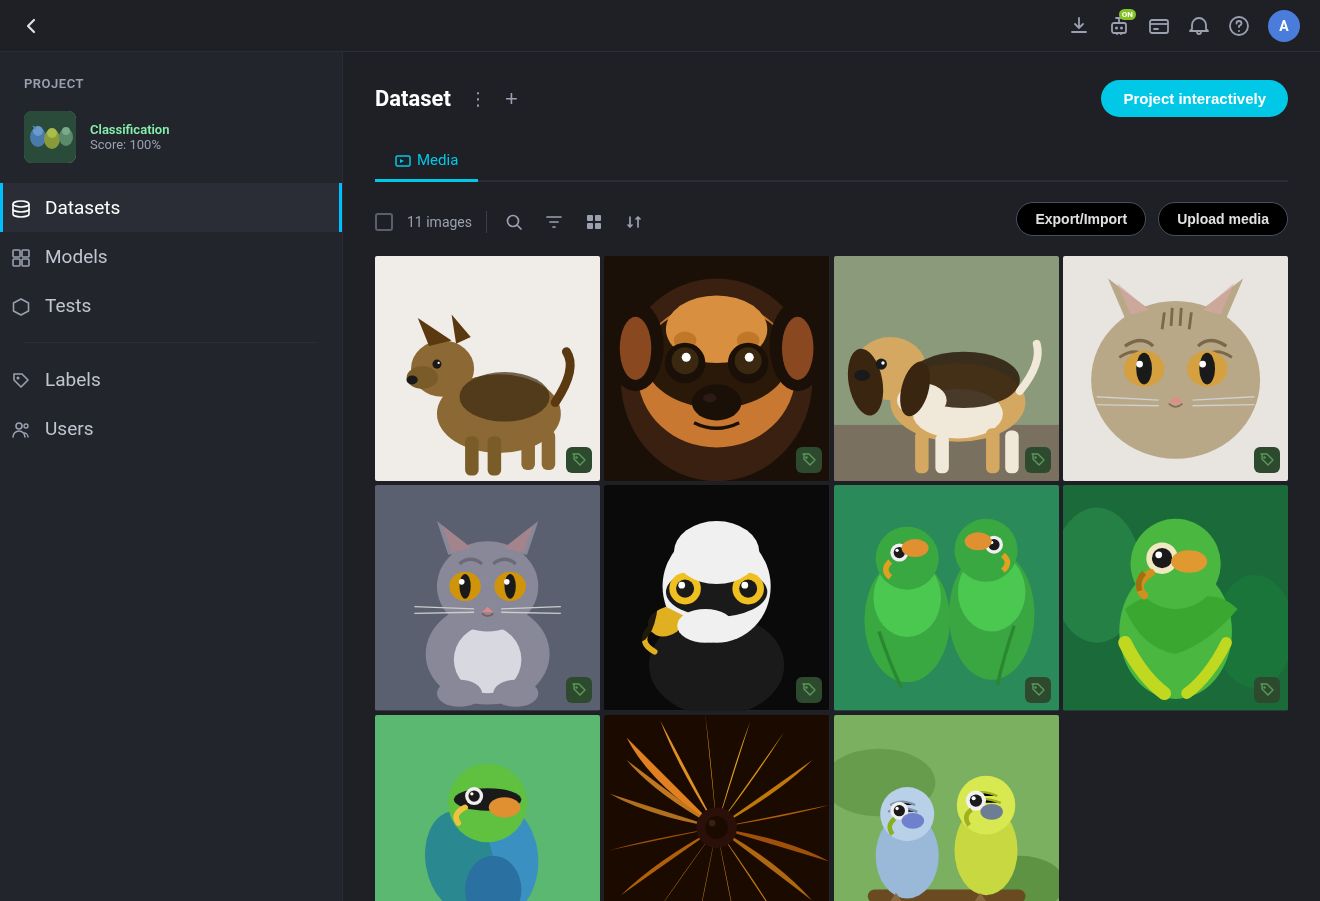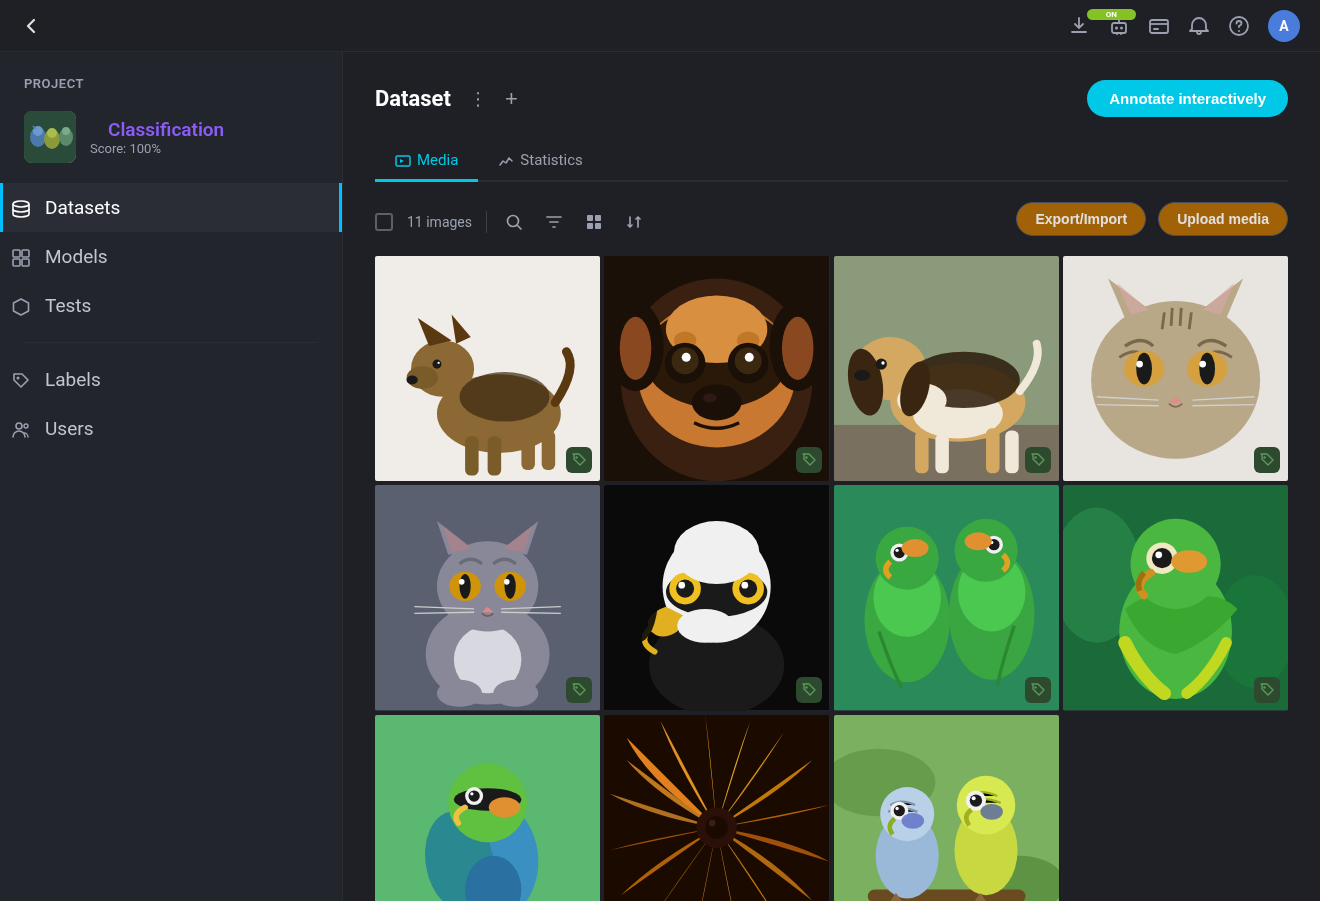--- a/index.html
+++ b/index.html
@@ -36,21 +36,21 @@
       position: relative; display: flex; align-items: center;
     }
     .topbar-icon .on-badge {
       position: absolute;
       top: -6px; right: -6px;
       background: #84c225;
       color: #fff;
       font-size: 8px;
       font-weight: bold;
       border-radius: 6px;
-      padding: 1px 19px;
+      padding: 1px 3px;
     }
     .avatar {
       width: 32px; height: 32px;
       background: #4a7cdc;
       border-radius: 50%;
       display: flex; align-items: center; justify-content: center;
       font-weight: bold; font-size: 14px; color: #fff; cursor: pointer;
     }
 
     
@@ -83,21 +83,21 @@
     }
     .project-thumb {
       width: 52px; height: 52px;
       border-radius: 8px;
       overflow: hidden;
       flex-shrink: 0;
       background: linear-gradient(135deg, #3a6b4a, #5a8a6a, #7ab07a, #9ad09a);
       display: flex; align-items: center; justify-content: center;
     }
     .project-info { display: flex; flex-direction: column; }
-    .project-name { font-size: 19px; font-weight: 600; color: #8b5cf6; margin-left: 18px; }
+    .project-name { font-size: 13px; font-weight: 600; color: #86efac; }
     .project-score { font-size: 13px; color: #9aa0b0; }
 
     .sidebar-nav { display: flex; flex-direction: column; }
     .sidebar-nav-item {
       display: flex; align-items: center; gap: 14px;
       padding: 13px 8px;
       cursor: pointer;
       color: #c0c5d0;
       font-size: 19px;
       font-weight: 400;
@@ -187,21 +187,21 @@
     }
     .images-count {
       font-size: 14px; color: #9aa0b0;
     }
     .action-icon-btn {
       background: none; border: none; color: #9aa0b0;
       font-size: 18px; cursor: pointer; padding: 4px;
     }
     .divider-v { width: 1px; height: 22px; background: #3a3f4a; }
     .btn-outline {
-      background: #a16207; border: 1.5px solid #4a4f5e;
+      background: #000000; border: 1.5px solid #4a4f5e;
       color: #e0e0e0; border-radius: 20px;
       padding: 8px 18px; font-size: 14px; font-weight: 600;
       cursor: pointer;
     }
     .btn-annotate {
       background: #00c8e6; border: none;
       color: #fff; border-radius: 20px;
       padding: 10px 22px; font-size: 15px; font-weight: 700;
       cursor: pointer;
       margin-left: auto;
@@ -396,40 +396,32 @@
   </div>
 
   <div class="content">
 
     <div class="header-row">
       <div class="dataset-header">
         <span class="dataset-title">Dataset</span>
         <button class="dataset-more-btn">⋮</button>
         <button class="dataset-add-btn">+</button>
       </div>
-      <button class="btn-annotate">Annotate interactively</button>
+      <button class="btn-annotate">Project interactively</button>
     </div>
 
     <div class="dataset-tab-bar">
       <div class="dataset-tab active">
         <span class="tab-icon">
           <svg width="16" height="16" viewBox="0 0 16 16" fill="none">
             <rect x="1" y="3" width="14" height="10" rx="1.5" stroke="#00c8e6" stroke-width="1.5"></rect>
             <path d="M5 6l4 2-4 2V6z" fill="#00c8e6"></path>
           </svg>
         </span>
         <span>Media</span>
-      </div>
-      <div class="dataset-tab">
-        <span class="tab-icon">
-          <svg width="16" height="16" viewBox="0 0 16 16" fill="none">
-            <path d="M2 12l3-4 3 2 3-5 3 3" stroke="#9aa0b0" stroke-width="1.5" stroke-linecap="round" stroke-linejoin="round"></path>
-          </svg>
-        </span>
-        <span>Statistics</span>
       </div>
     </div>
 
     <div class="action-bar">
       <div class="action-bar-left">
         <div class="select-all-checkbox"></div>
         <span class="images-count">11 images</span>
         <div class="divider-v"></div>
 
         <button class="action-icon-btn">

